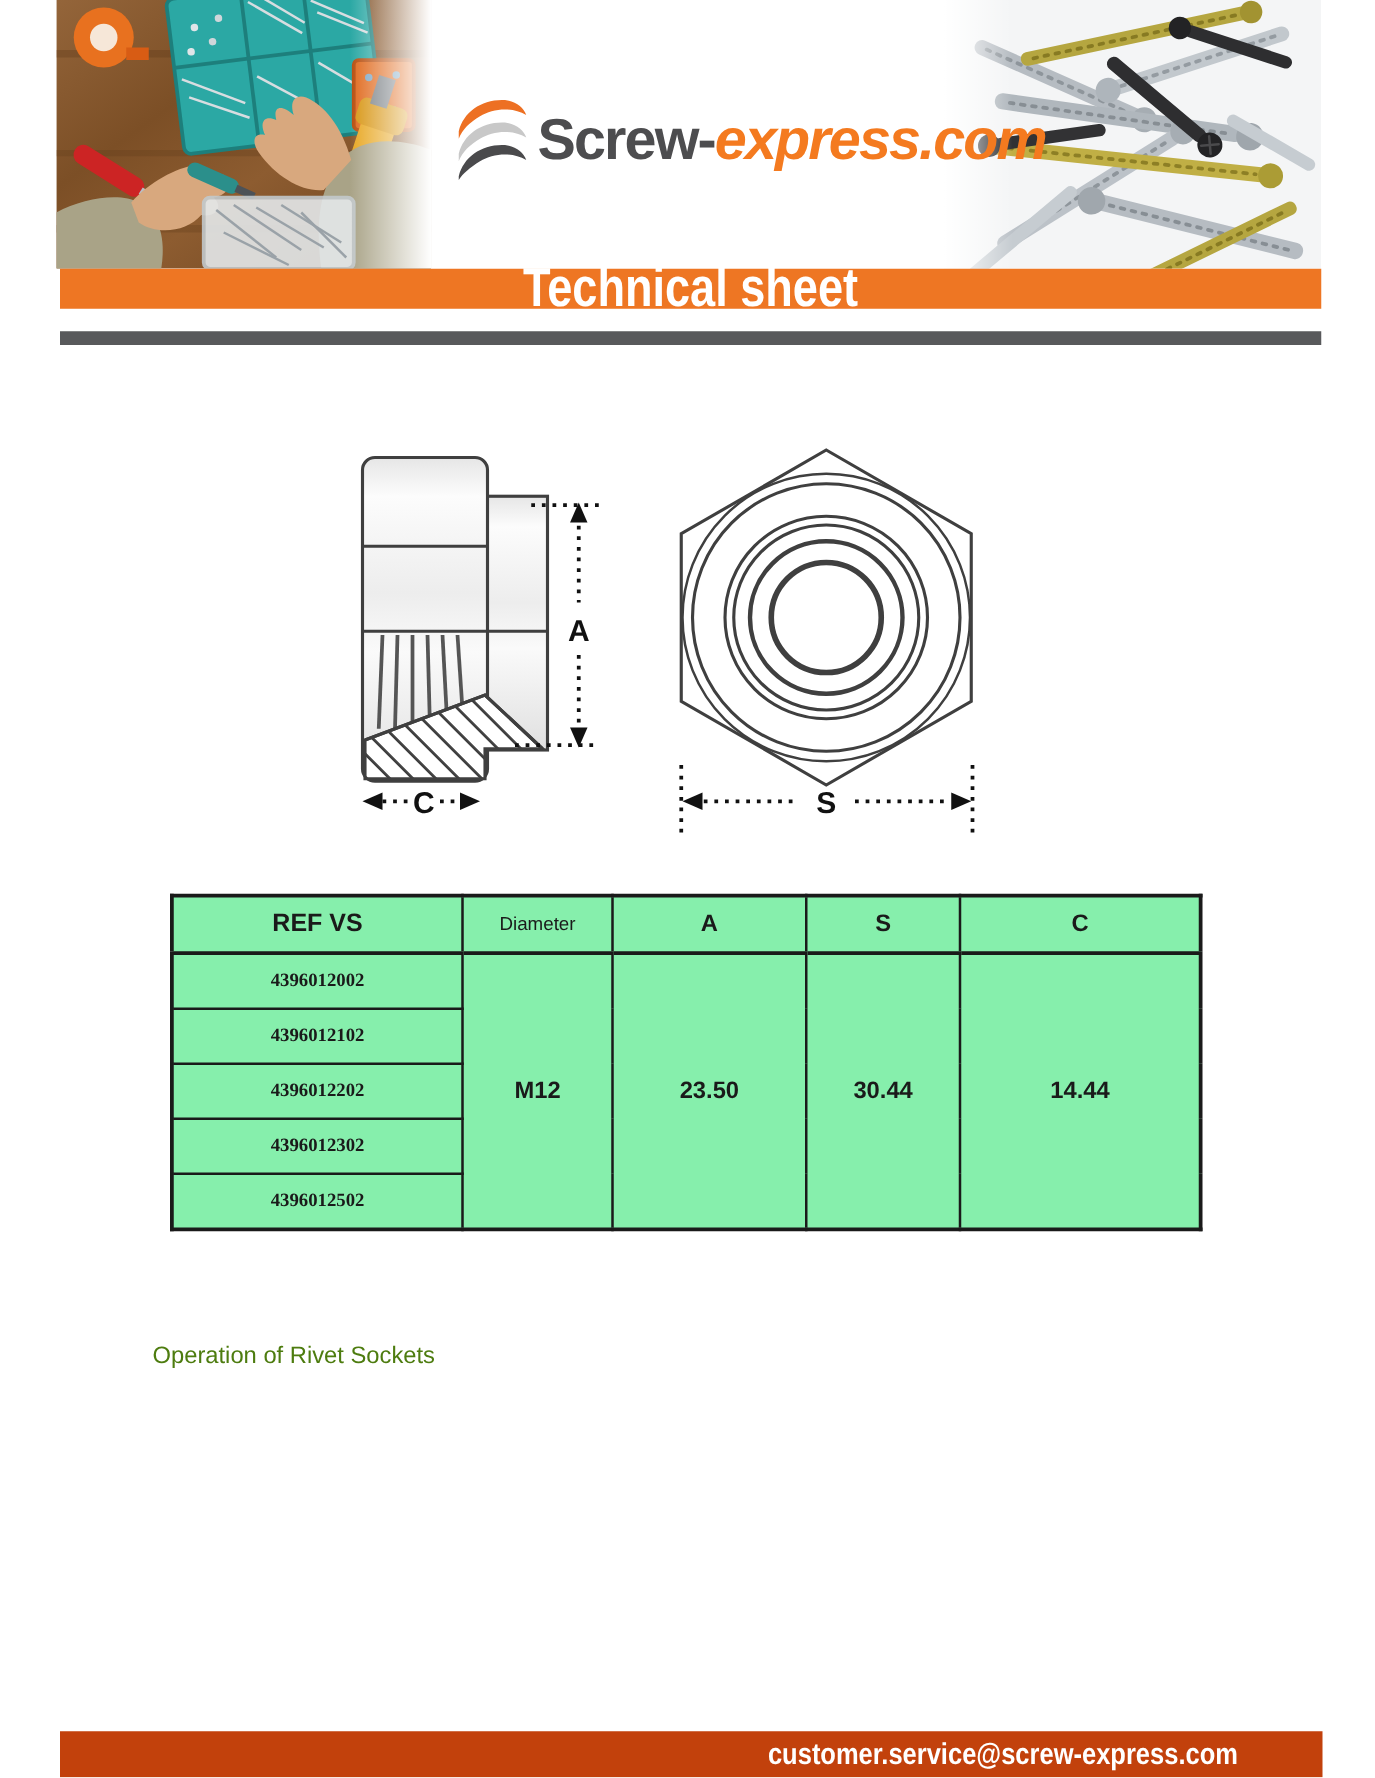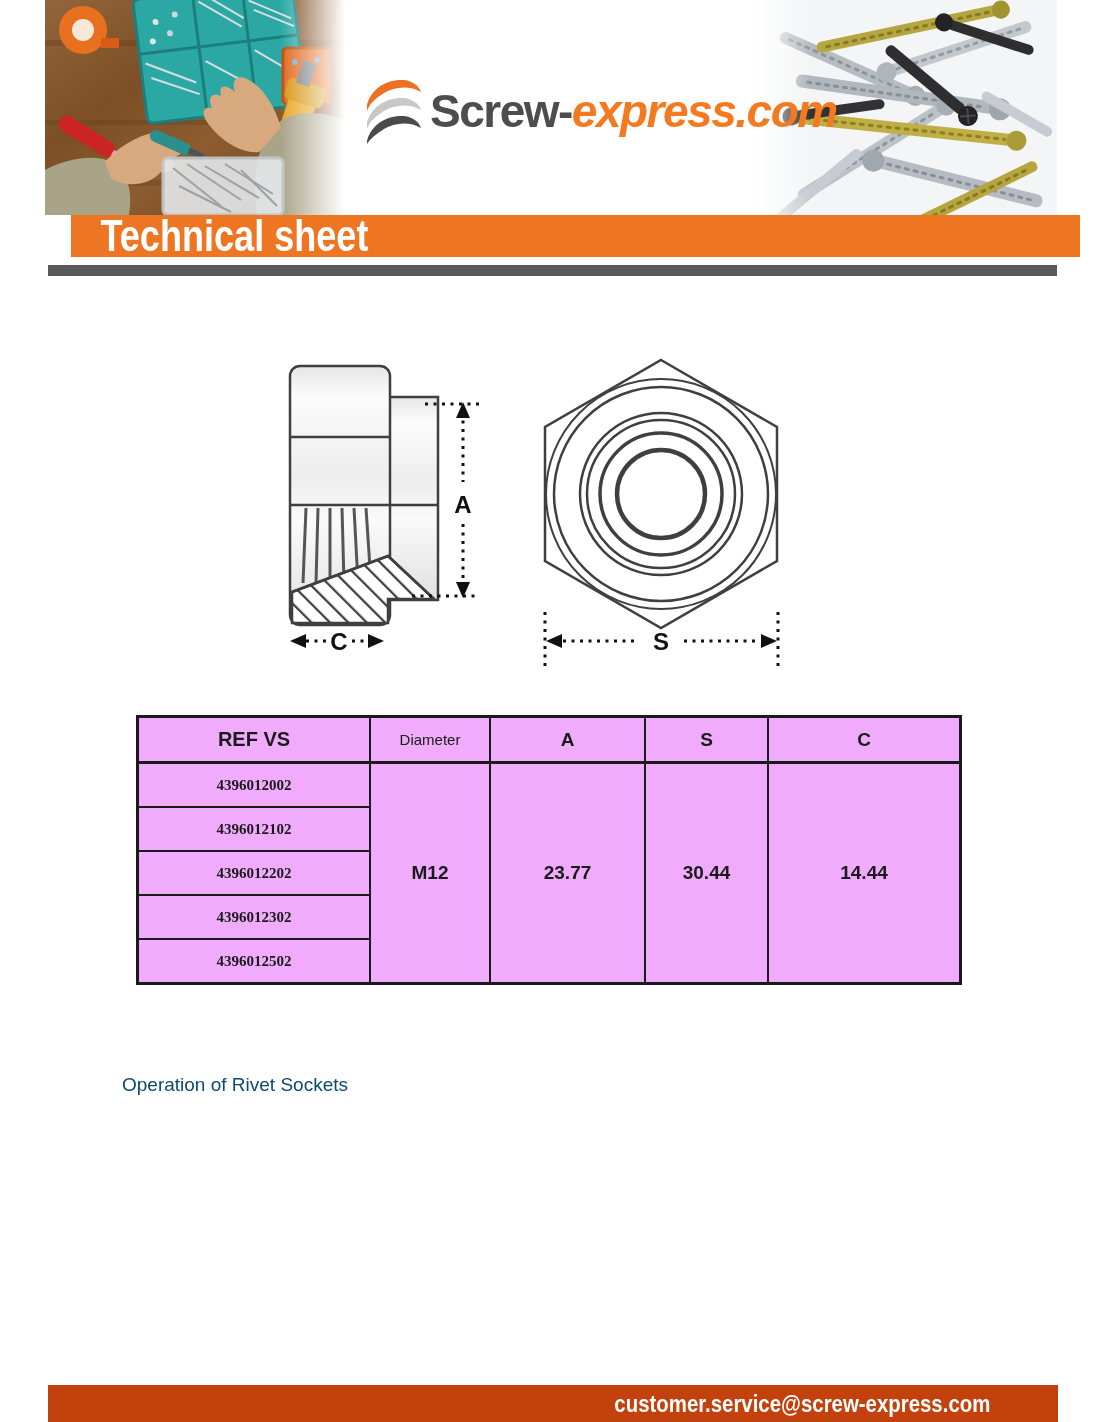--- a/index.html
+++ b/index.html
@@ -11,43 +11,43 @@
   .photo{position:absolute;top:0;height:215px;overflow:hidden;}
   .photo svg{display:block;}
 
   
   .logo{position:absolute;left:366px;top:78px;display:flex;align-items:center;}
   .logo-text{font-size:46px;font-weight:bold;letter-spacing:-1.5px;line-height:64px;white-space:nowrap;margin-left:8px;}
   .brand1{color:#4d4d4f;}
   .brand2{color:#f47a1f;font-style:italic;}
 
   
-  .banner{position:absolute;left:48px;top:215px;width:1009px;height:42px;background:#EE7623;
-          display:flex;align-items:center;margin-left:23px;}
+  .banner{position:absolute;left:48px;top:215px;width:1009px;height:32px;background:#EE7623;
+          display:flex;align-items:center;justify-content:center;}
   .banner-inner{color:#fff;font-weight:bold;font-size:44px;line-height:44px;
           transform:scaleX(0.82);transform-origin:center;letter-spacing:0px;white-space:nowrap;}
   .graybar{position:absolute;left:48px;top:265px;width:1009px;height:11px;background:#58595B;}
 
   
   table.dim{position:absolute;left:136px;top:715px;border-collapse:collapse;table-layout:fixed;
             border:3px solid #1a1a1a;}
   table.dim td,table.dim th{border:2px solid #1a1a1a;text-align:center;vertical-align:middle;
-            padding:0;background:#f0abfc;}
+            padding:0;background:#86efac;}
   table.dim thead th{height:43px;border-bottom:3px solid #1a1a1a;}
   table.dim tbody td{height:42px;}
   .th-ref{width:230px;font-size:20px;font-weight:bold;}
   .th-dia{width:118px;font-size:15px;font-weight:normal;}
   .th-a{width:153px;font-size:19px;font-weight:bold;}
   .th-s{width:121px;font-size:19px;font-weight:bold;}
   .th-c{width:190px;font-size:19px;font-weight:bold;}
   .cell-ref{font-size:15px;font-weight:bold;font-family:Liberation Serif, serif;}
   .cell-val{font-size:19px;font-weight:bold;}
 
   
-  .section-title{position:absolute;left:122px;top:1074px;font-size:19px;color:#0c4a6e;}
+  .section-title{position:absolute;left:122px;top:1074px;font-size:19px;color:#4d7c0f;}
   .body-par{position:absolute;left:172px;top:1122px;width:760px;font-size:16.5px;line-height:1.6;color:#1f1f1f;}
 
   
   .footer{position:absolute;left:48px;top:1385px;width:1010px;height:37px;background:#c2410c;
           display:flex;align-items:center;justify-content:flex-end;}
   .footer-inner{color:#fff;font-weight:bold;font-size:24px;margin-right:68px;
           transform:scaleX(0.85);transform-origin:right center;white-space:nowrap;}
 </style>
 </head>
 <body>
@@ -326,21 +326,21 @@
         <th class="th-dia">Diameter</th>
         <th class="th-a">A</th>
         <th class="th-s">S</th>
         <th class="th-c">C</th>
       </tr>
     </thead>
     <tbody>
       <tr>
         <td class="cell-ref">4396012002</td>
         <td class="cell-val" rowspan="5">M12</td>
-        <td class="cell-val" rowspan="5">23.77</td>
+        <td class="cell-val" rowspan="5">23.50</td>
         <td class="cell-val" rowspan="5">30.44</td>
         <td class="cell-val" rowspan="5">14.44</td>
       </tr>
       <tr>
         <td class="cell-ref">4396012102</td>
       </tr>
       <tr>
         <td class="cell-ref">4396012202</td>
       </tr>
       <tr>

